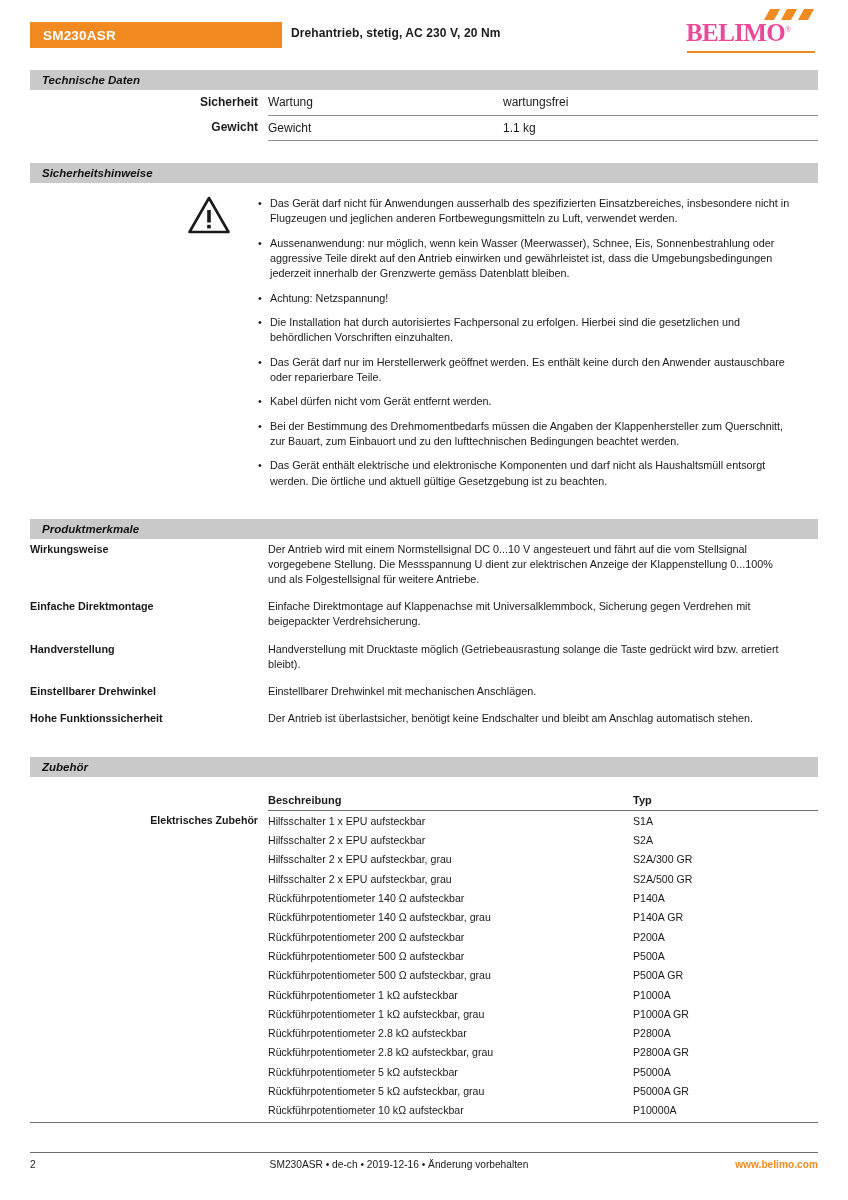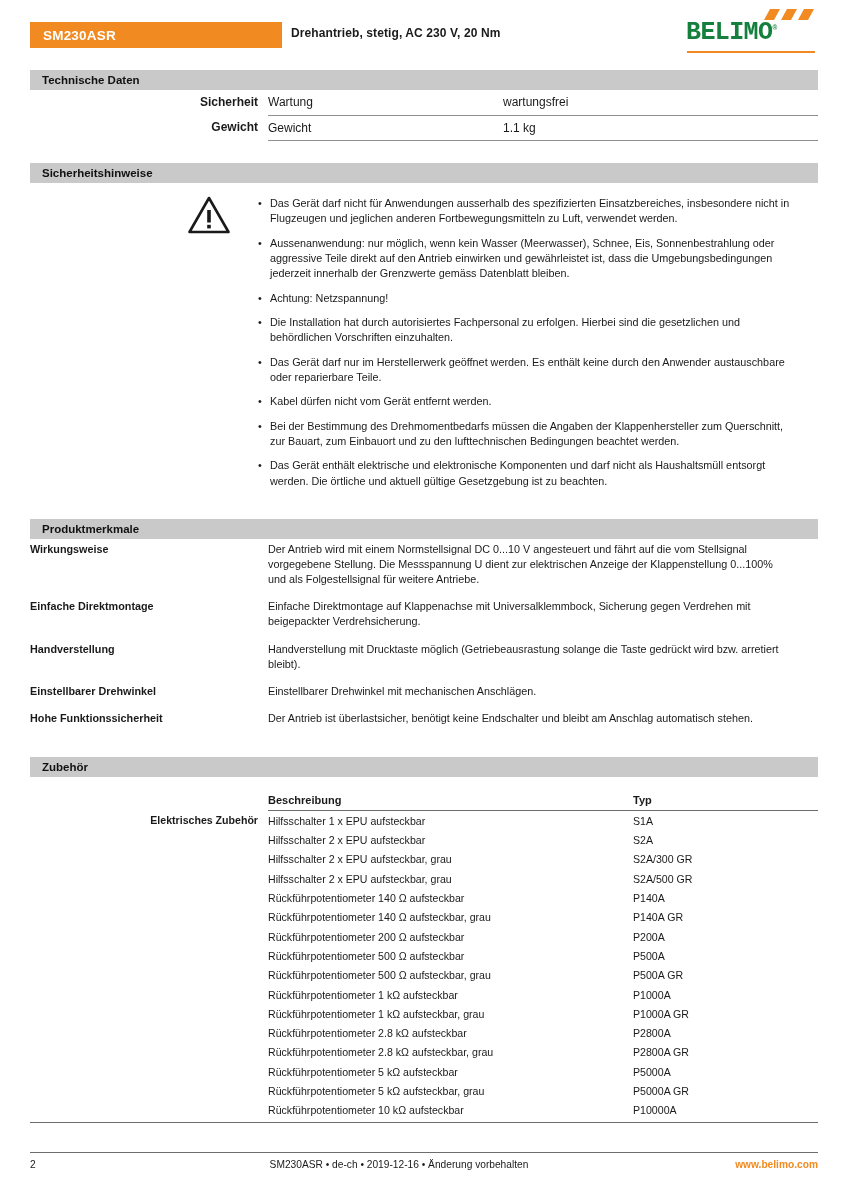--- a/index.html
+++ b/index.html
@@ -70,22 +70,22 @@
     width: 56px;
     height: 11px;
   }
   .logo-word {
     position: absolute;
     left: 0;
     top: 12px;
     font-size: 25px;
     font-weight: bold;
     letter-spacing: -0.6px;
-    font-family: Liberation Mono, monospace;
-    color: #15803d;
+    font-family: Liberation Serif, serif;
+    color: #ec4899;
     line-height: 1;
   }
   .logo-reg {
     font-size: 8px;
     vertical-align: super;
     font-weight: normal;
   }
   .logo-rule {
     position: absolute;
     left: 1px;
@@ -99,20 +99,21 @@
   .section-bar {
     background: #c9c9c9;
     height: 20px;
     display: flex;
     align-items: center;
     padding-left: 12px;
     font-size: 11.5px;
     font-weight: bold;
     color: #111;
     box-sizing: border-box;
+    font-style: italic;
   }
 
   
   .spec-table { width: 100%; border-collapse: collapse; }
   .spec-table td {
     vertical-align: top;
     font-size: 12px;
     line-height: 1.38;
     padding: 4px 0 4px 0;
   }

